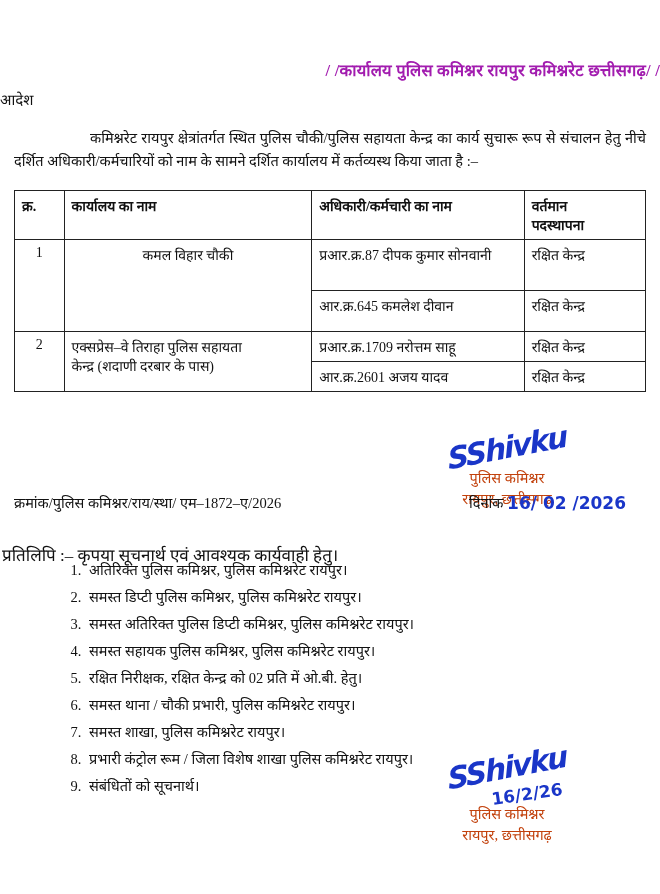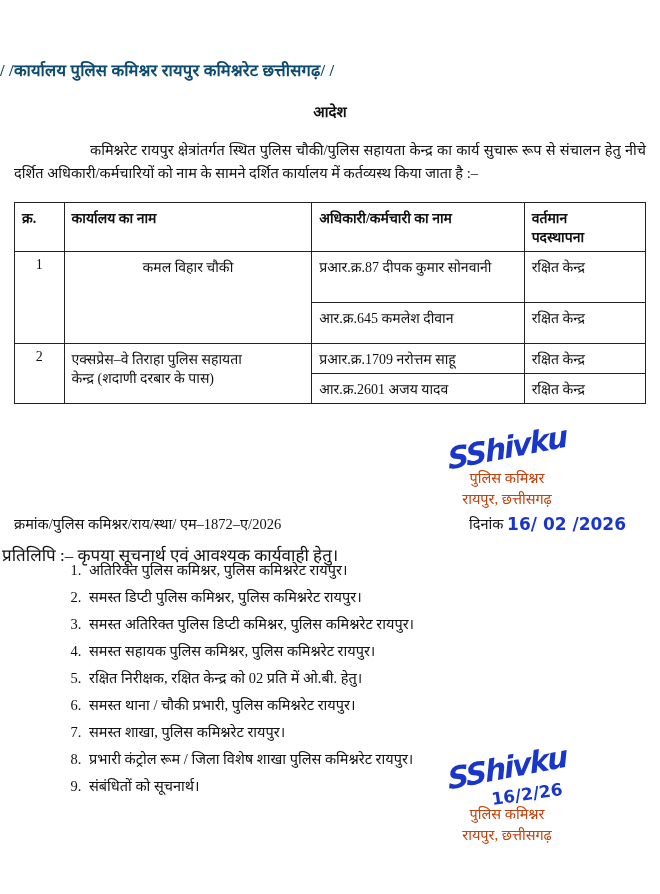--- a/index.html
+++ b/index.html
@@ -16,32 +16,31 @@
     overflow: hidden;
   }
   .page {
     position: relative;
     width: 660px;
     height: 894px;
     padding: 0;
     box-sizing: border-box;
   }
   .doc-title {
-    text-align: left;
+    text-align: right;
     font-size: 16.5px;
     font-weight: 700;
     letter-spacing: 0.2px;
     margin-top: 58px;
-    color: #0c4a6e;
+    color: #a21caf;
   }
   .doc-subtitle {
-    text-align: center;
     font-size: 15px;
-    font-weight: 700;
-    margin-top: 20px;
+    font-weight: 400;
+    margin-top: 8px;
     color: #111;
   }
   .intro {
     margin: 18px 14px 0 14px;
     font-size: 14.5px;
     line-height: 1.62;
     text-align: justify;
     text-justify: inter-word;
     color: #111;
   }
@@ -111,21 +110,21 @@
     color: #1a36c8;
     font-size: 17px;
     transform: rotate(-8deg);
     margin-top: -4px;
     margin-left: 40px;
     font-weight: 600;
   }
   .ref-row {
     position: absolute;
     left: 14px;
-    top: 455px;
+    top: 434px;
     width: 632px;
     font-size: 14.5px;
     color: #111;
     display: flex;
     justify-content: space-between;
     align-items: baseline;
   }
   .ref-left { white-space: nowrap; }
   .ref-right { white-space: nowrap; padding-right: 20px; }
   .date-handwritten {

